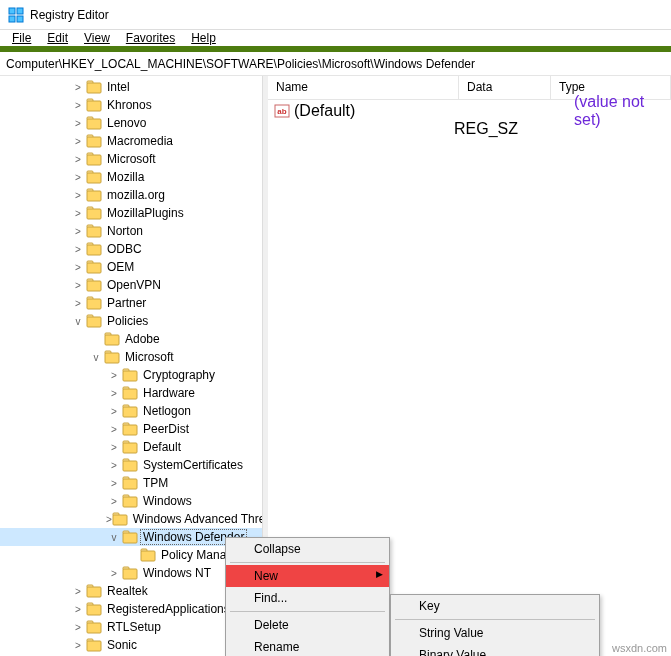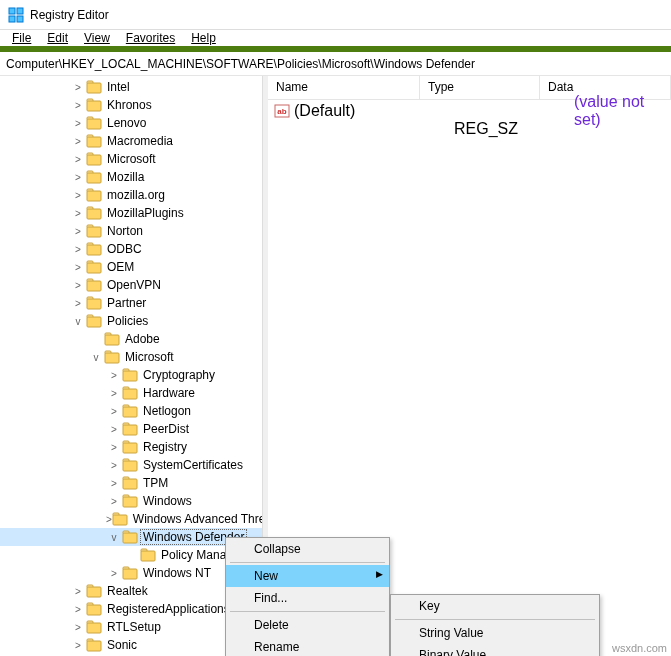--- a/index.html
+++ b/index.html
@@ -15,21 +15,21 @@
     
     .addressbar { height: 24px; display: flex; align-items: center; padding: 2px 6px; border-bottom: 1px solid #e5e5e5; font-size: 12px; }
     
     .main { display: flex; height: calc(100% - 76px); }
     .tree-pane { width: 263px; overflow: hidden; border-right: 1px solid #ddd; padding-top: 2px; position: relative; }
     .splitter { width: 5px; background: #f0f0f0; cursor: ew-resize; }
     .list-pane { flex: 1; overflow: hidden; }
     
     .list-header { display: flex; height: 24px; border-bottom: 1px solid #e5e5e5; }
     .list-header .col { padding: 4px 8px; border-right: 1px solid #e5e5e5; font-size: 12px; }
-    .col-name { width: 152px; }
+    .col-name { width: 191px; }
     .col-type { width: 120px; }
     .col-data { flex: 1; }
     
     .list-body { padding: 2px 0; }
     .list-row { display: flex; align-items: center; height: 18px; padding: 0 6px; }
     .list-row .icon { width: 16px; height: 16px; margin-right: 4px; display: inline-flex; }
     .list-row .cell { font-size: 16px; }
     .list-row .name-cell { width: 160px; }
     .list-row .type-cell { width: 120px; margin-top: 36px; }
     .list-row .data-cell { flex: 1; color: #6d28d9; }
@@ -41,21 +41,21 @@
     .tree-row .folder-icon { width: 16px; height: 16px; margin-right: 3px; display: inline-flex; }
     .tree-row .label { padding: 0 2px; }
     .tree-row.selected .label { background: #cde8ff; outline: 1px dotted #666; }
     .indent2 { padding-left: 70px; }
     .indent3 { padding-left: 88px; }
     .indent4 { padding-left: 106px; }
     .indent5 { padding-left: 124px; }
     
     .context-menu { position: absolute; background: #f0f0f0; border: 1px solid #a0a0a0; box-shadow: 2px 2px 4px rgba(0,0,0,0.2); font-size: 12px; }
     .context-menu .cm-item { padding: 4px 18px 4px 28px; min-width: 120px; cursor: default; position: relative; }
-    .context-menu .cm-item:hover, .context-menu .cm-item.hover { background: #7dd3fc; }
+    .context-menu .cm-item:hover, .context-menu .cm-item.hover { background: #ef4444; }
     .context-menu .cm-sep { height: 1px; background: #c0c0c0; margin: 2px 4px; }
     .context-menu .arrow { position: absolute; right: 6px; top: 4px; font-size: 9px; }
     
     .cm1 { left: 225px; top: 537px; width: 165px; }
     .cm2 { left: 390px; top: 558px; width: 210px; margin-top: 36px; }
     
     .watermark { position: absolute; right: 4px; bottom: 2px; font-size: 11px; color: #999; }
     
     
     .folder-svg .body { fill: #ffd666; stroke: #caa43e; }
@@ -334,21 +334,21 @@
         </li>
         <li>
           <div class="tree-row indent4">
             <span class="expander">&gt;</span>
             <span class="folder-icon">
               <svg class="folder-svg" viewBox="0 0 16 16" width="16" height="16">
   <rect class="tab" x="1" y="2" width="6" height="3" rx="1"></rect>
   <rect class="body" x="1" y="4" width="14" height="10" rx="1"></rect>
 </svg>
             </span>
-            <span class="label">Registry</span>
+            <span class="label">Default</span>
           </div>
         </li>
         <li>
           <div class="tree-row indent4">
             <span class="expander">&gt;</span>
             <span class="folder-icon">
               <svg class="folder-svg" viewBox="0 0 16 16" width="16" height="16">
   <rect class="tab" x="1" y="2" width="6" height="3" rx="1"></rect>
   <rect class="body" x="1" y="4" width="14" height="10" rx="1"></rect>
 </svg>
@@ -476,22 +476,22 @@
             <span class="label">Sonic</span>
           </div>
         </li>
       </ul>
   </div>
   <div class="splitter"></div>
 
   <div class="list-pane">
     <div class="list-header">
       <div class="col col-name">Name</div>
+      <div class="col col-data">Data</div>
       <div class="col col-type">Type</div>
-      <div class="col col-data">Data</div>
     </div>
     <div class="list-body">
       <div class="list-row">
         <span class="icon">
           <svg viewBox="0 0 16 16" width="16" height="16">
             <rect x="1" y="2" width="14" height="12" fill="#fff" stroke="#cc6666"></rect>
             <text x="8" y="11" font-size="8" text-anchor="middle" fill="#cc3333" font-weight="bold">ab</text>
           </svg>
         </span>
         <span class="cell name-cell">(Default)</span>

